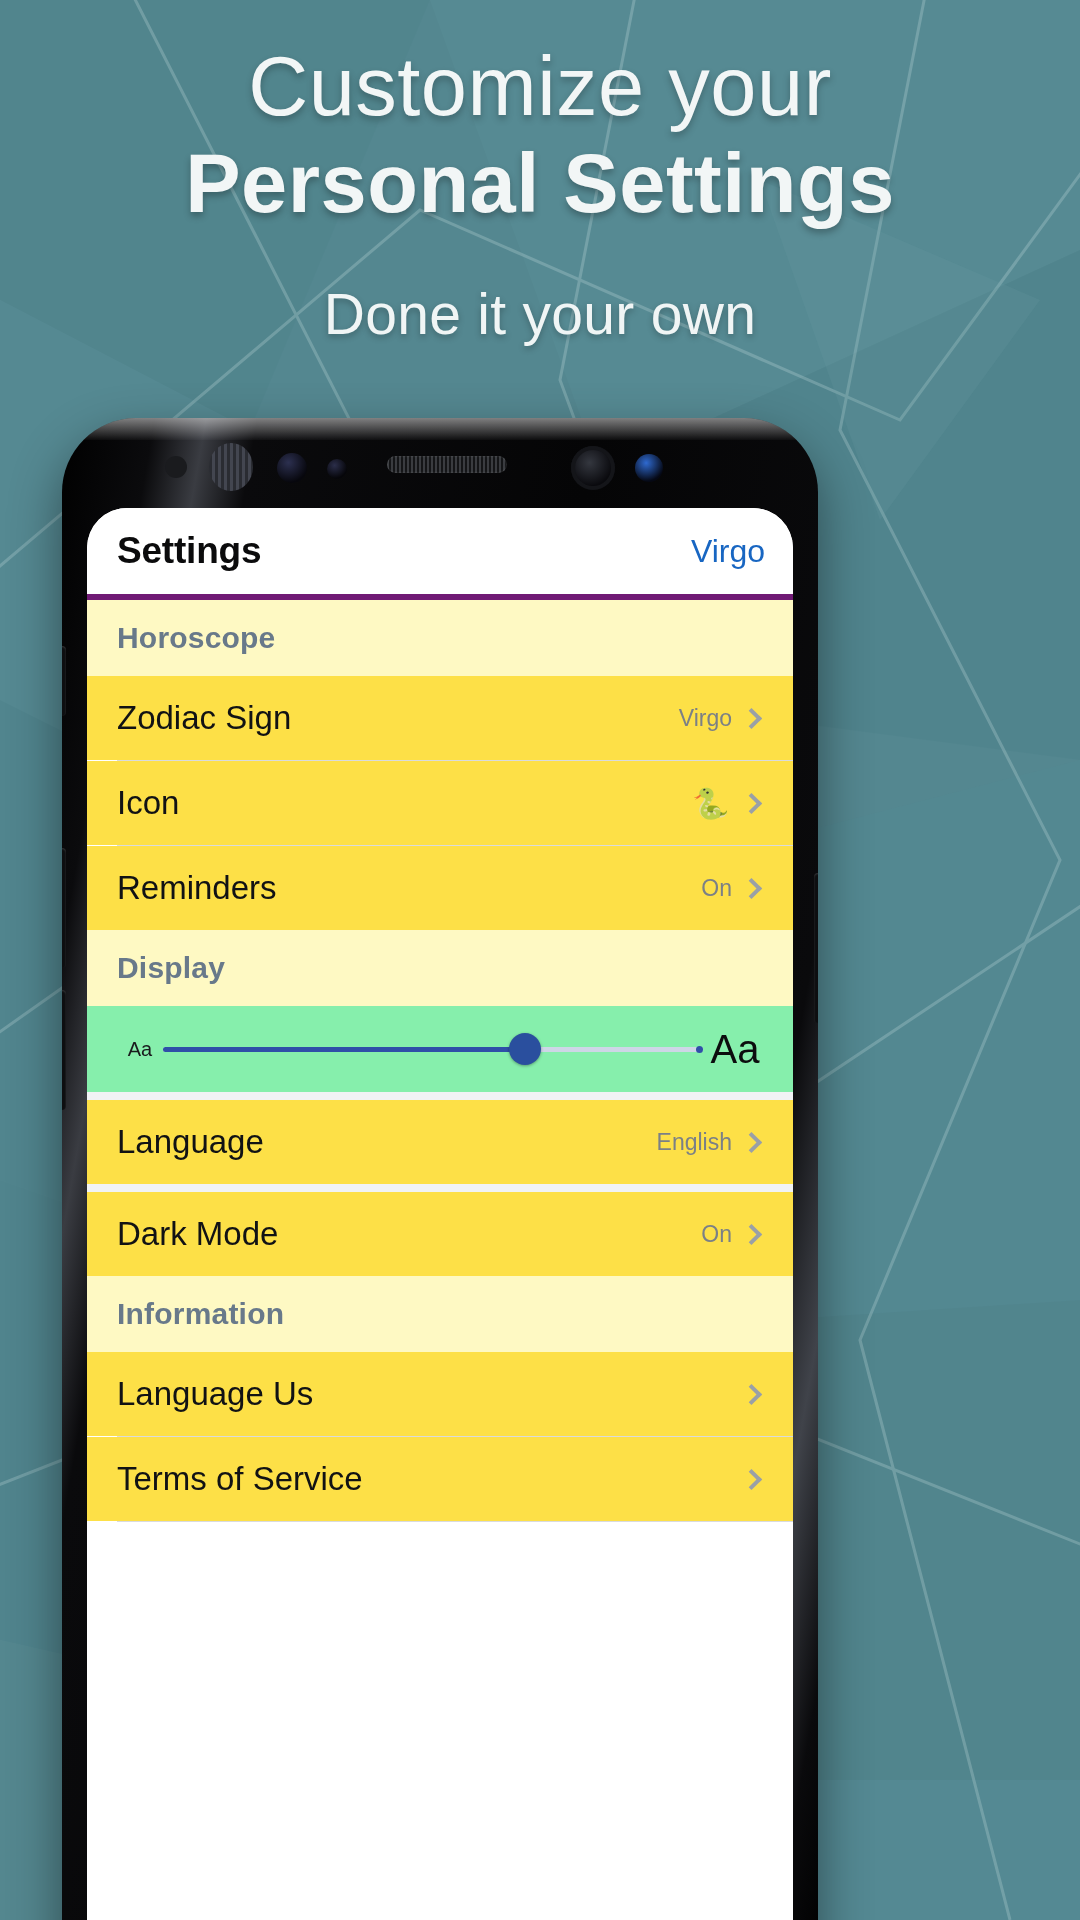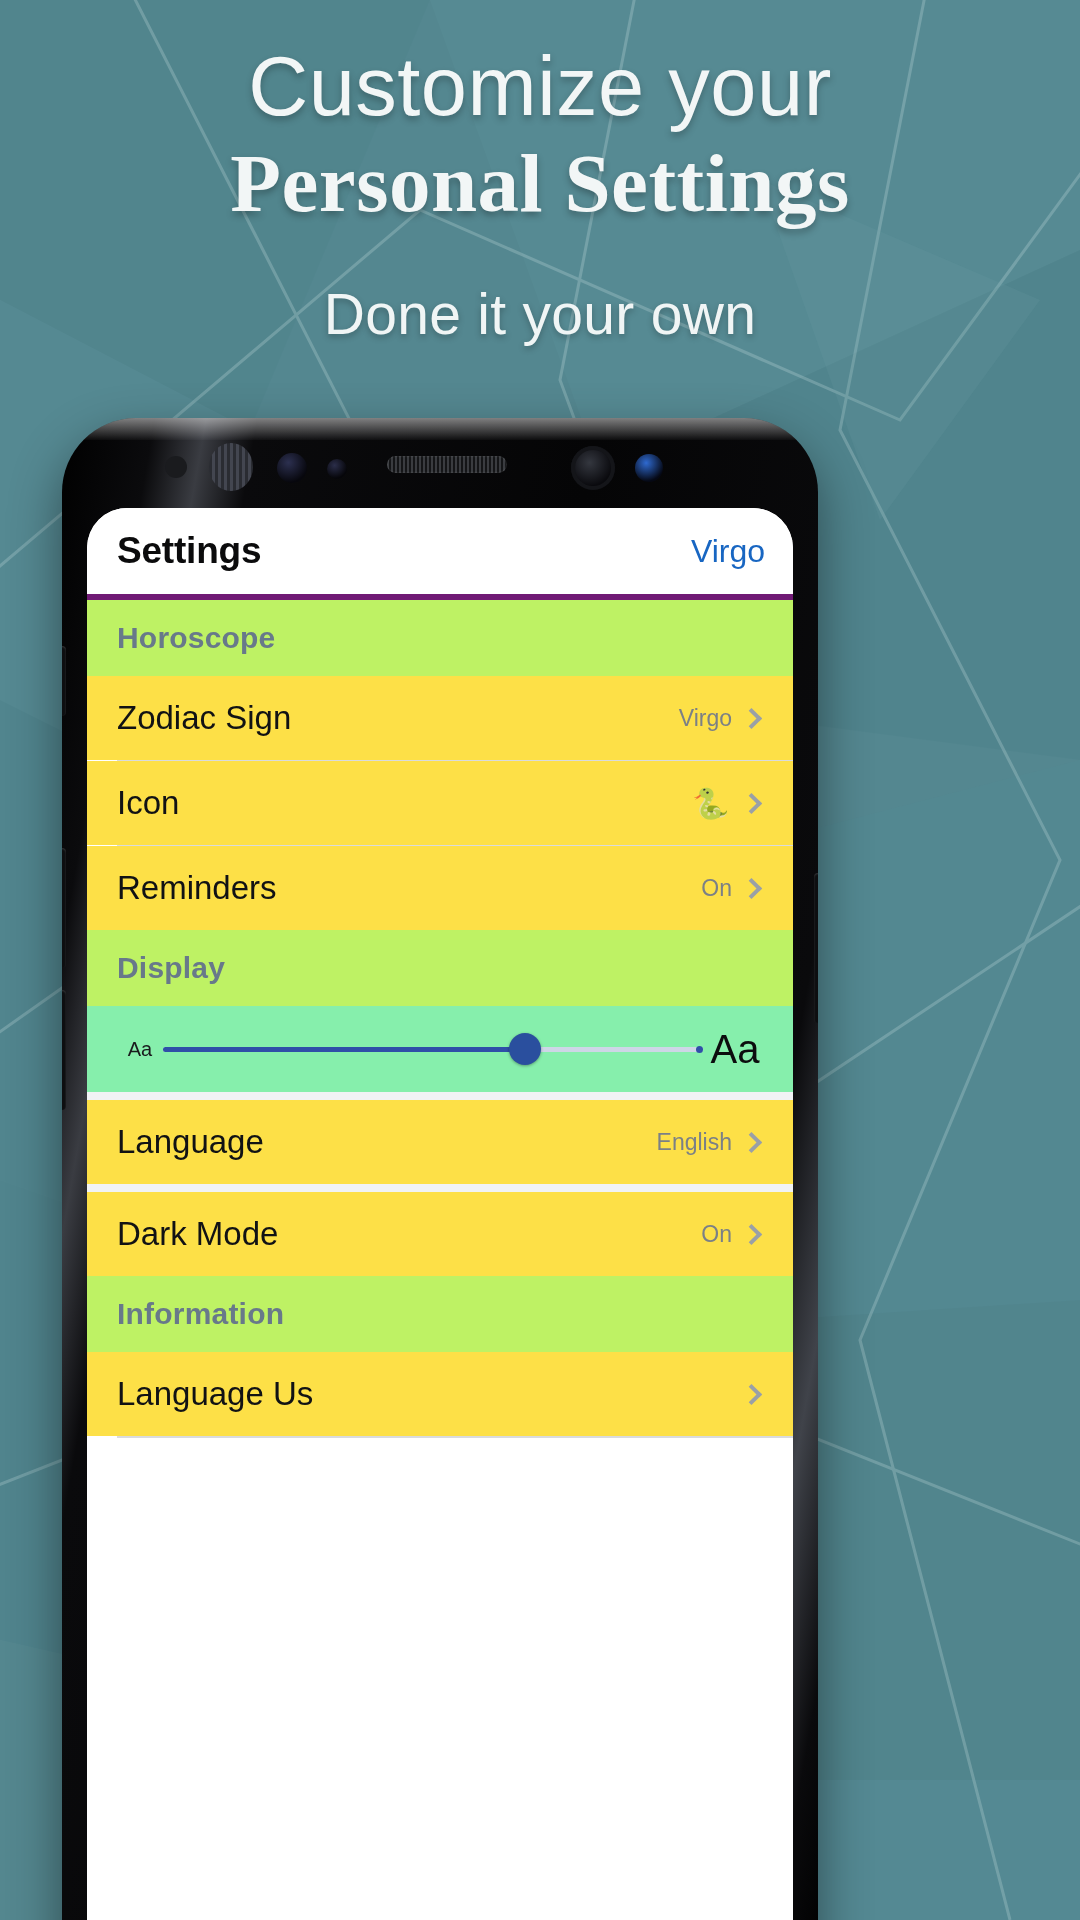--- a/index.html
+++ b/index.html
@@ -21,21 +21,20 @@
   }
   .hero-line1 {
     font-size:83px; font-weight:400; color:#f2f6f6;
     letter-spacing:0.5px; line-height:1.08;
     text-shadow:0 4px 7px rgba(0,0,0,0.25);
   }
   .hero-line2 {
     font-size:83px; font-weight:700; color:#f2f6f6;
     letter-spacing:0.5px; line-height:1.25;
     text-shadow:0 4px 7px rgba(0,0,0,0.28);
-    font-family:Liberation Serif, serif;
   }
   .hero-sub {
     margin-top:46px;
     font-size:57px; font-weight:400; color:#f0f5f5;
     letter-spacing:0.3px;
     text-shadow:0 3px 6px rgba(0,0,0,0.25);
   }
 
   
   .phone {
@@ -100,21 +99,21 @@
   .nav {
     height:92px; background:#fff;
     display:flex; align-items:center; justify-content:space-between;
     padding:0 28px 0 30px;
     border-bottom:6px solid #701a75;
   }
   .nav-title { font-size:37px; font-weight:700; color:#0b0b0c; letter-spacing:-0.2px; }
   .nav-done  { font-size:32px; font-weight:400; color:#1866c2; }
 
   .sec-head {
-    background:#bef264; height:76px;
+    background:#fef9c3; height:76px;
     display:flex; align-items:center; padding-left:30px;
     font-size:30px; font-weight:700; color:#68798a; letter-spacing:.2px;
   }
   .row {
     background:#fde047; height:84px;
     display:flex; align-items:center; justify-content:flex-end;
     padding:0 26px 0 0; position:relative;
   }
   .row .label {
     position:absolute; left:30px; font-size:33px; color:#111214; font-weight:400;
@@ -263,20 +262,24 @@
       </div>
 
       <div class="sec-head">Information</div>
 
       <div class="row">
         <div class="label">Language Us</div>
         <div class="chev"></div>
       </div>
       <div class="sep"></div>
 
+      <div class="row">
+        <div class="label">Terms of Service</div>
+        <div class="chev"></div>
+      </div>
       <div class="sep"></div>
     </div>
 
     <div class="btn-side btn-l1"></div>
     <div class="btn-side btn-l2"></div>
     <div class="btn-side btn-l3"></div>
     <div class="btn-side btn-r1"></div>
   </div>
 </div>
 

